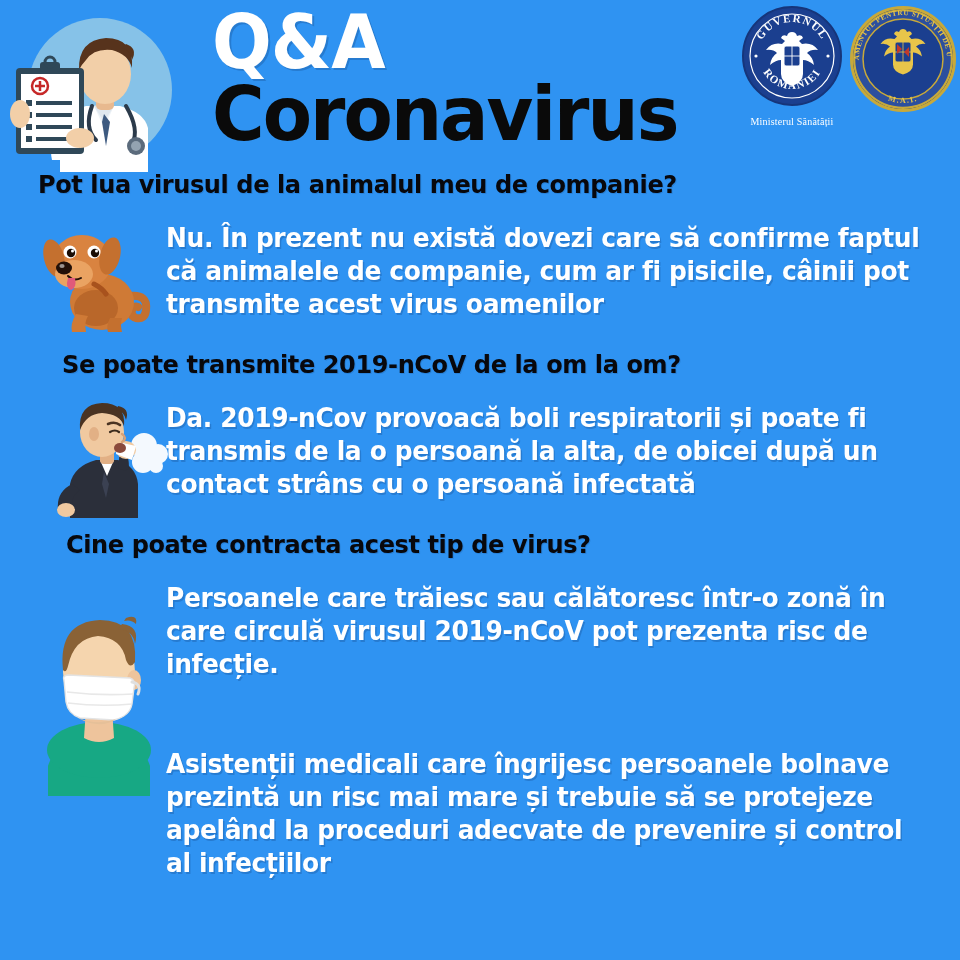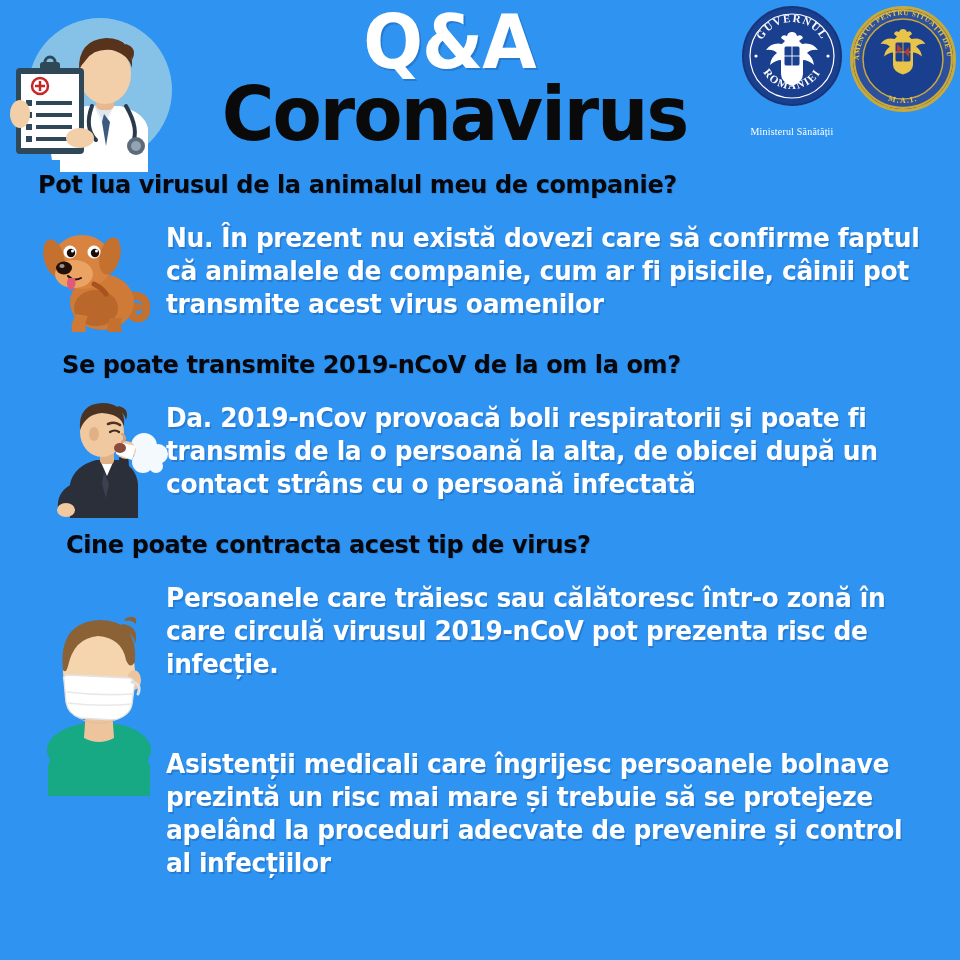--- a/index.html
+++ b/index.html
@@ -35,21 +35,20 @@
     top: 10px;
     width: 172px;
     height: 162px;
   }
 
   .title-block {
     position: absolute;
     left: 212px;
     top: 4px;
     width: 500px;
-    text-align: center;
   }
   .title-qa {
     font-family: "DejaVu Sans", sans-serif;
     font-weight: bold;
     font-size: 74px;
     line-height: 76px;
     color: #ffffff;
     letter-spacing: -1px;
     text-shadow: 2px 2px 0 rgba(20,70,130,0.30);
     transform: scaleX(0.95);
@@ -87,21 +86,21 @@
     width: 96px;
     height: 96px;
     margin: 0 auto;
     border-radius: 50%;
     background: #1b3f8f;
     border: 2px solid #16357a;
     position: relative;
     overflow: hidden;
   }
   .logo-gov-caption {
-    margin-top: 20px;
+    margin-top: 10px;
     font-family: "Liberation Serif", serif;
     font-size: 10px;
     color: #ffffff;
     letter-spacing: 0.2px;
     white-space: nowrap;
   }
   .logo-dsu {
     width: 104px;
   }
   .logo-circle-dsu {

